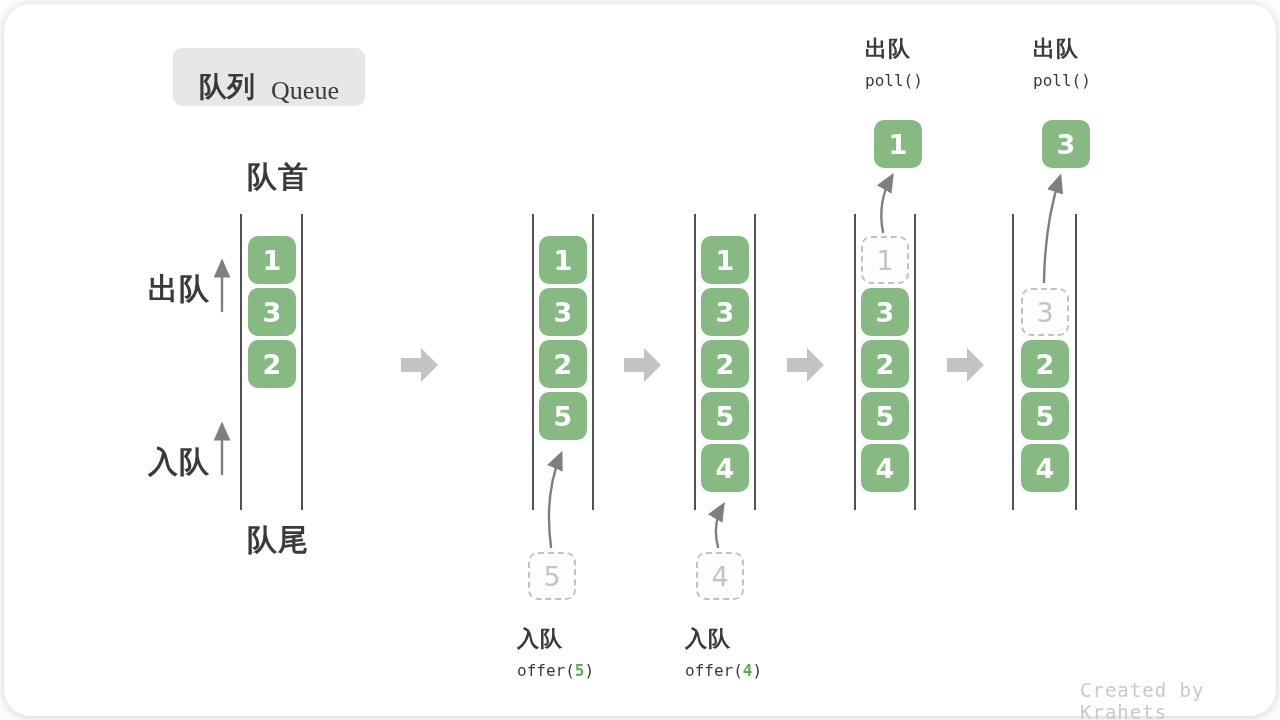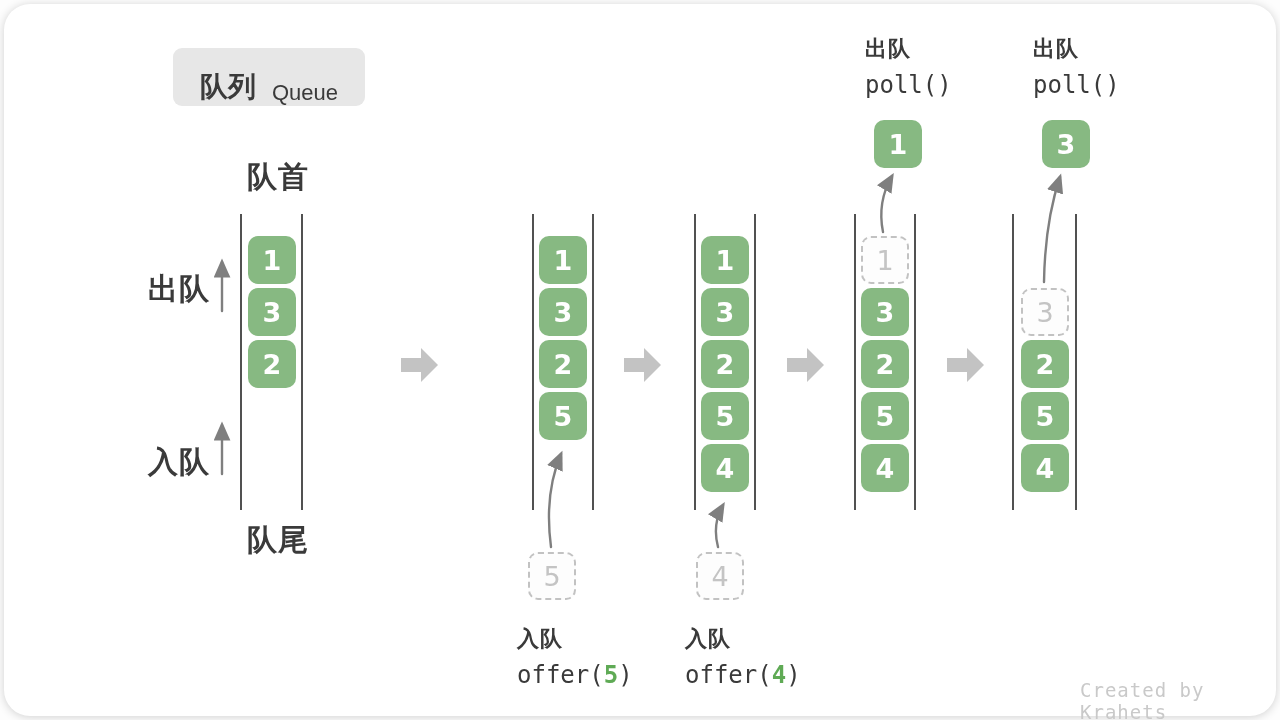--- a/index.html
+++ b/index.html
@@ -8,39 +8,39 @@
     background:#ffffff;border-radius:26px;
     box-shadow:0 1px 10px rgba(0,0,0,0.18);
     font-family:"Liberation Sans",sans-serif;
   }
   .badge{
     position:absolute;left:169px;top:44px;width:192px;height:58px;
     background:var(--badge-bg,#e7e7e7);border-radius:9px;
     display:flex;align-items:flex-end;justify-content:center;gap:16px;
   }
   .badge .zh{font-size:28px;font-weight:700;color:var(--text-dark,#3a3a3a);}
-  .badge .en{font-size:22px;color:var(--text-dark,#3a3a3a);font-family:Liberation Sans, sans-serif;}
+  .badge .en{font-size:26px;color:var(--text-dark,#3a3a3a);font-family:Liberation Serif, serif;}
   .zh-label{
     position:absolute;font-size:30px;font-weight:700;color:var(--text-dark,#3a3a3a);
     white-space:nowrap;letter-spacing:1px;
   }
   .vline{position:absolute;width:2px;top:210px;height:296px;background:var(--wall,#515151);}
   .cell{
     position:absolute;width:48px;height:48px;border-radius:10px;
     background:var(--box-green,#87b982);color:#ffffff;
     display:flex;align-items:center;justify-content:center;
     font-size:27px;font-weight:600;font-family:"DejaVu Sans",sans-serif;
   }
   .ghost{
     background:#fdfdfd;border:2.5px dashed var(--ghost-border,#c2c2c2);
     color:var(--ghost-text,#c4c4c4);box-sizing:border-box;font-weight:500;
   }
   .op-block{position:absolute;white-space:nowrap;}
   .op-block .op-zh{font-size:22px;font-weight:600;color:var(--text-dark,#3a3a3a);letter-spacing:1px;}
-  .op-block .op-code{font-size:24px;color:var(--text-dark,#3a3a3a);font-family:"DejaVu Sans Mono",monospace;margin-top:7px;}
+  .op-block .op-code{font-size:16px;color:var(--text-dark,#3a3a3a);font-family:"DejaVu Sans Mono",monospace;margin-top:7px;}
   .op-code .arg{color:var(--accent-green,#5faa55);font-weight:700;}
   .block-arrow{position:absolute;width:38px;height:36px;}
   .block-arrow polygon{fill:var(--block-arrow,#c3c3c3);}
   svg.overlay{position:absolute;left:0;top:0;pointer-events:none;}
   .thin-stroke{stroke:var(--thin-arrow,#7f7f7f);stroke-width:2.4;fill:none;stroke-linecap:round;}
   .ah-fill{fill:var(--thin-arrow,#7f7f7f);}
   .watermark{
     position:absolute;left:1076px;top:675px;font-size:19px;letter-spacing:1px;
     color:var(--watermark,#c9c9c9);font-family:"DejaVu Sans Mono",monospace;
   }

